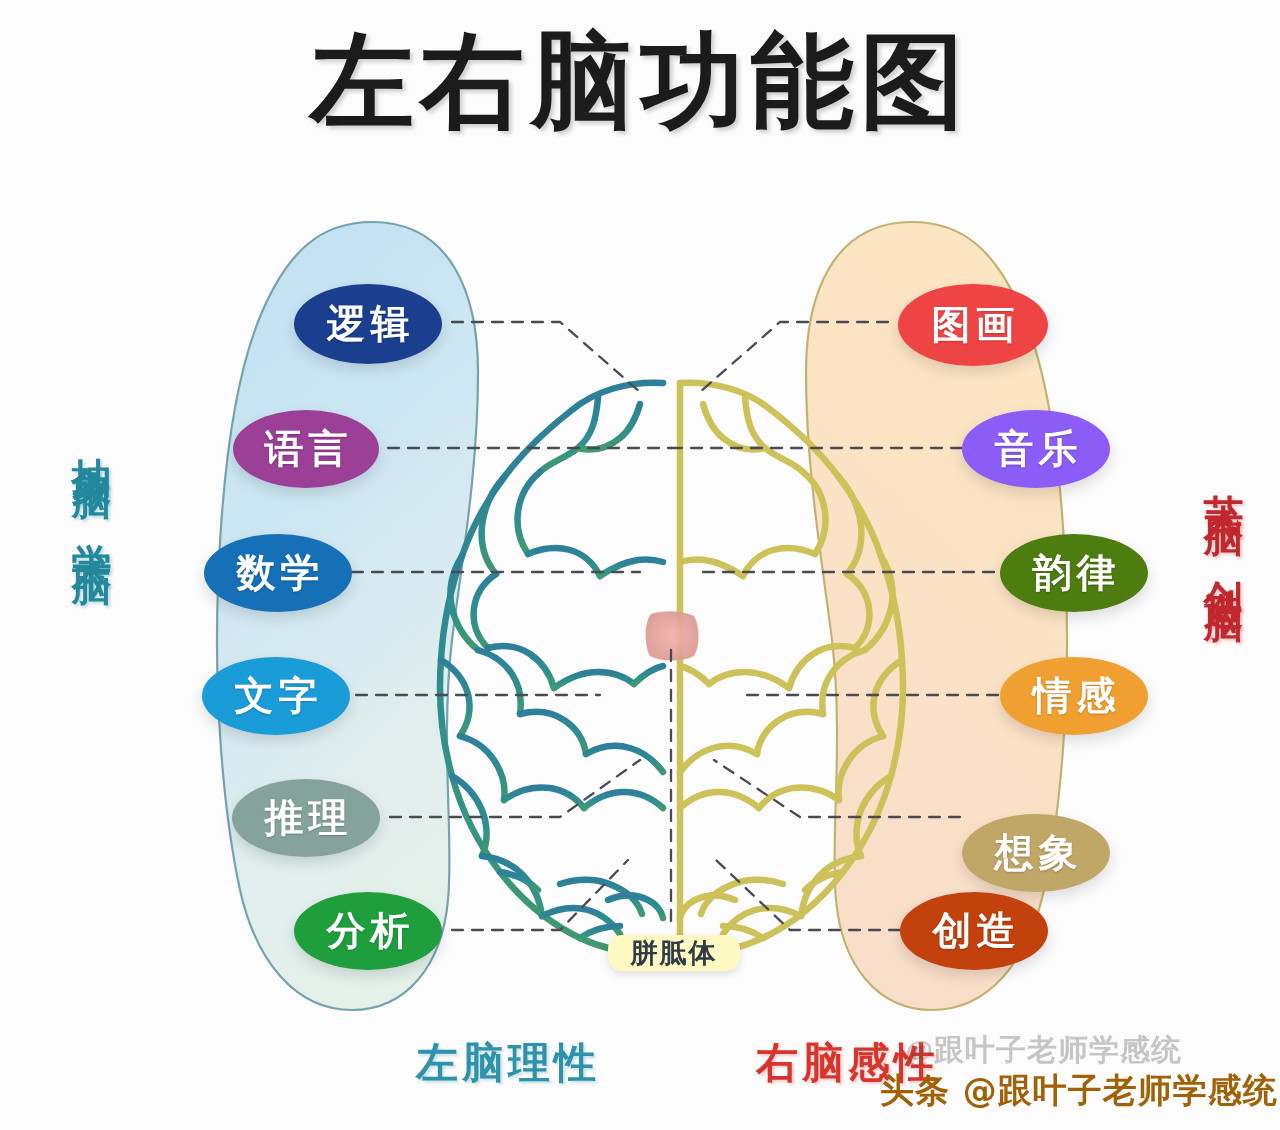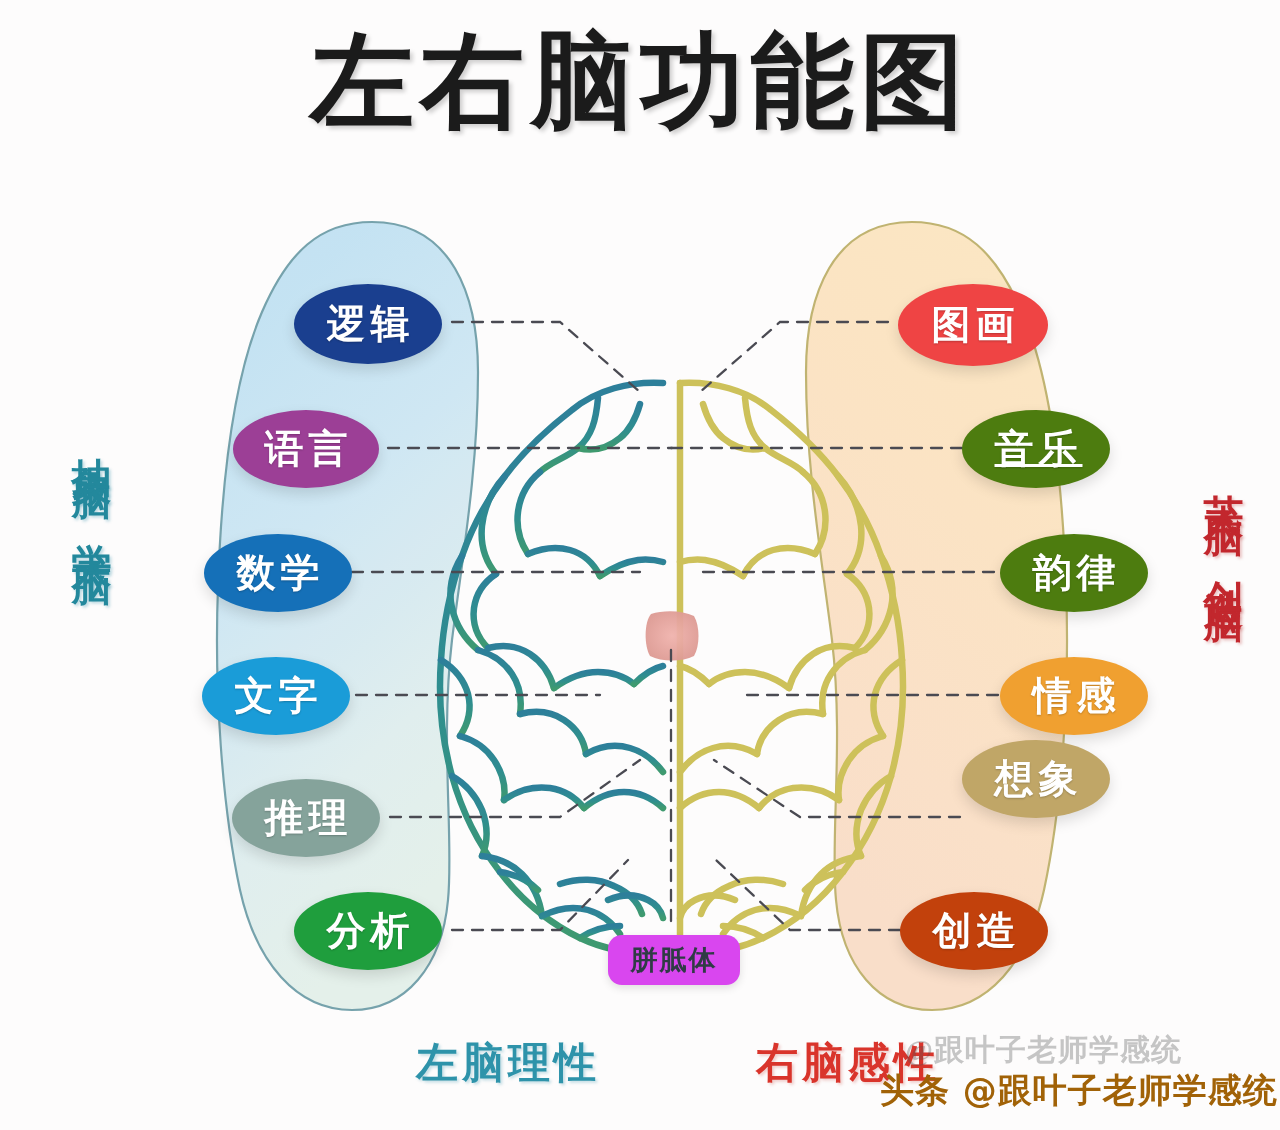--- a/index.html
+++ b/index.html
@@ -99,23 +99,23 @@
     box-shadow: 0 6px 14px rgba(0,0,0,0.13);
     white-space: nowrap;
   }
 
   
   #cc-box {
     position: absolute;
     left: 608px;
     top: 935px;
     width: 132px;
-    height: 50px;
+    height: 36px;
     border-radius: 14px;
-    background: #d946ef;
+    background: #fef9c3;
     display: flex;
     align-items: center;
     justify-content: center;
     font-size: 27px;
     font-weight: 700;
     letter-spacing: 2px;
     color: #2f3b45;
     box-shadow: 0 3px 8px rgba(0,0,0,0.12);
     font-family: Liberation Sans, sans-serif;
   }
@@ -331,27 +331,27 @@
   <div class="pill" style="left:204px; top:534px; width:148px; height:78px; font-size:39px; background:#1570b8;">数学</div>
 
   <div class="pill" style="left:202px; top:657px; width:148px; height:78px; font-size:39px; background:#1a9cd8;">文字</div>
 
   <div class="pill" style="left:232px; top:779px; width:148px; height:78px; font-size:39px; background:#85a39b;">推理</div>
 
   <div class="pill" style="left:294px; top:892px; width:148px; height:78px; font-size:39px; background:#1f9e3d;">分析</div>
 
   <div class="pill" style="left:898px; top:284px; width:150px; height:82px; font-size:39px; background:#ef4444;">图画</div>
 
-  <div class="pill" style="left:962px; top:410px; width:148px; height:78px; font-size:39px; background:#4d7c0f;text-decoration:underline;">音乐</div>
+  <div class="pill" style="left:962px; top:410px; width:148px; height:78px; font-size:39px; background:#8b5cf6;">音乐</div>
 
   <div class="pill" style="left:1000px; top:534px; width:148px; height:78px; font-size:39px; background:#4d7c0f;font-family:Liberation Serif, serif;">韵律</div>
 
   <div class="pill" style="left:1000px; top:657px; width:148px; height:78px; font-size:39px; background:#f0a030;">情感</div>
 
-  <div class="pill" style="left:962px; top:740px; width:148px; height:78px; font-size:39px; background:#c0a667;">想象</div>
+  <div class="pill" style="left:962px; top:814px; width:148px; height:78px; font-size:39px; background:#c0a667;">想象</div>
 
   <div class="pill" style="left:900px; top:892px; width:148px; height:78px; font-size:39px; background:#c2410c;">创造</div>
 
   <div id="cc-box">胼胝体</div>
 
   <div id="bottom-right" class="bottom-caption">右脑感性</div>
   <div id="bottom-left" class="bottom-caption">左脑理性</div>
 
   <div id="watermark-ghost">@跟叶子老师学感统</div>
   <div id="watermark">头条 @跟叶子老师学感统</div>

